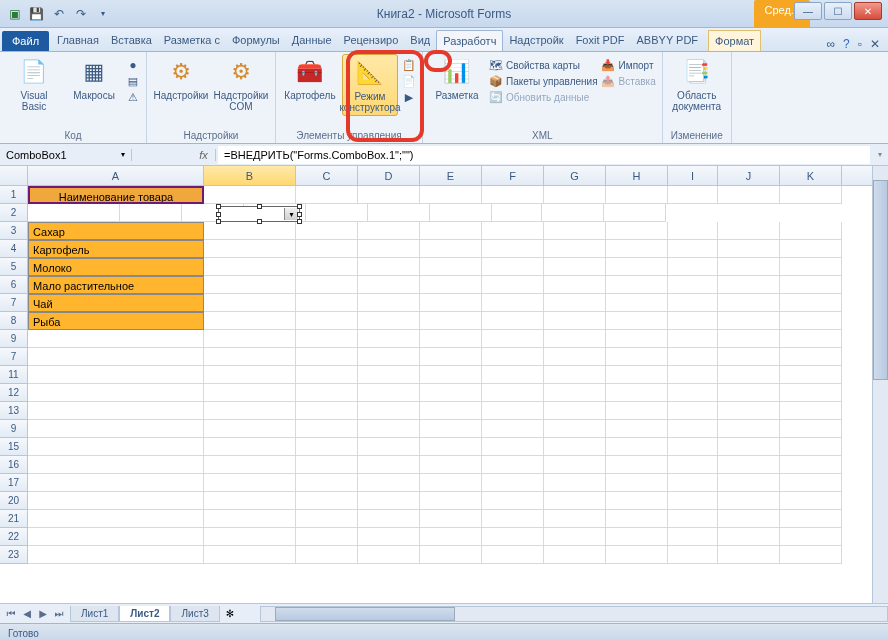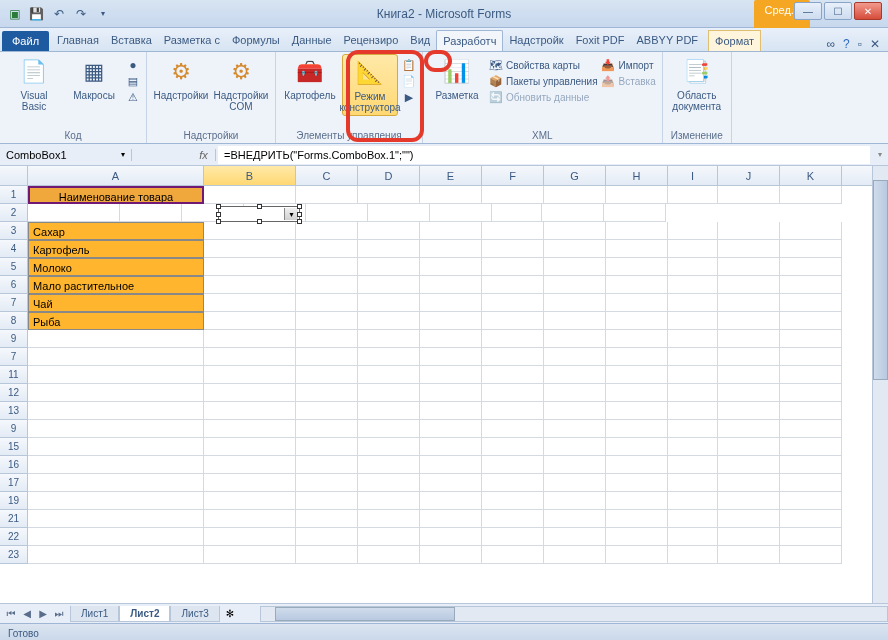--- a/index.html
+++ b/index.html
@@ -478,21 +478,21 @@
         <div class="cell" style="width: 62px;"></div>
         <div class="cell" style="width: 62px;"></div>
         <div class="cell" style="width: 62px;"></div>
         <div class="cell" style="width: 62px;"></div>
         <div class="cell" style="width: 62px;"></div>
         <div class="cell" style="width: 50px;"></div>
         <div class="cell" style="width: 62px;"></div>
         <div class="cell" style="width: 62px;"></div>
       </div>
       <div class="row">
-        <div class="row-h">19</div>
+        <div class="row-h">20</div>
         <div class="cell" style="width: 176px;"></div>
         <div class="cell" style="width: 92px;"></div>
         <div class="cell" style="width: 62px;"></div>
         <div class="cell" style="width: 62px;"></div>
         <div class="cell" style="width: 62px;"></div>
         <div class="cell" style="width: 62px;"></div>
         <div class="cell" style="width: 62px;"></div>
         <div class="cell" style="width: 62px;"></div>
         <div class="cell" style="width: 50px;"></div>
         <div class="cell" style="width: 62px;"></div>

